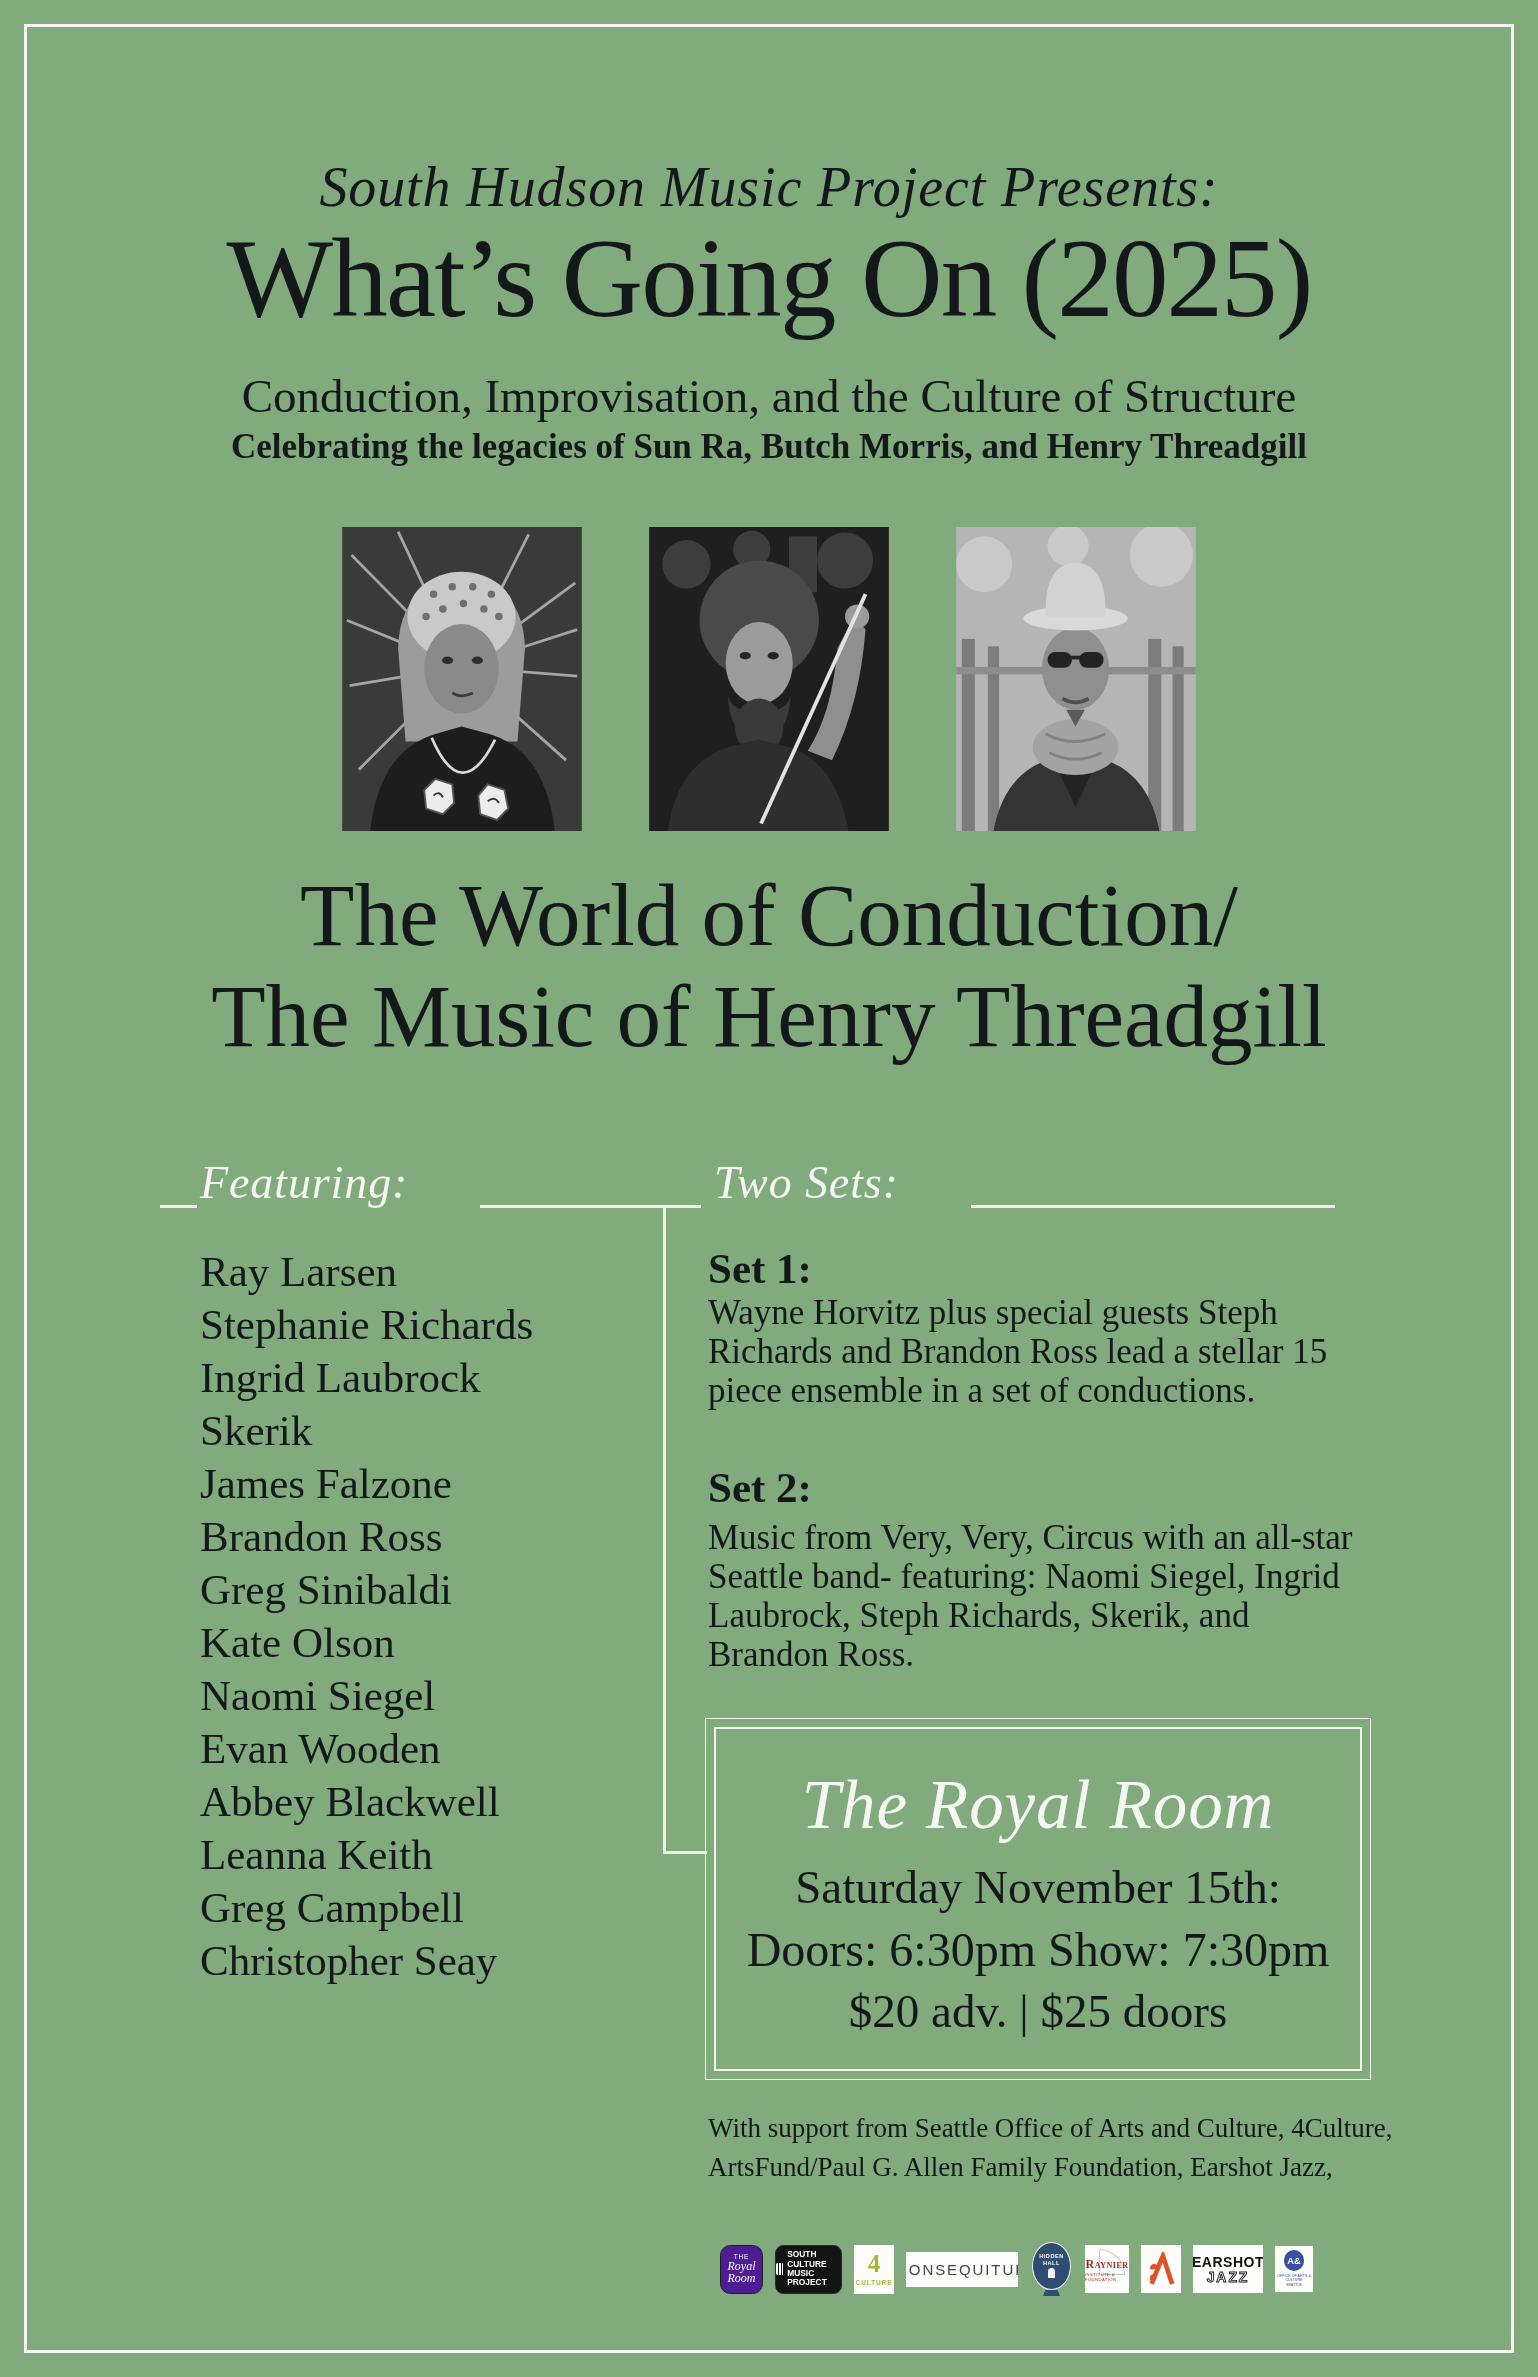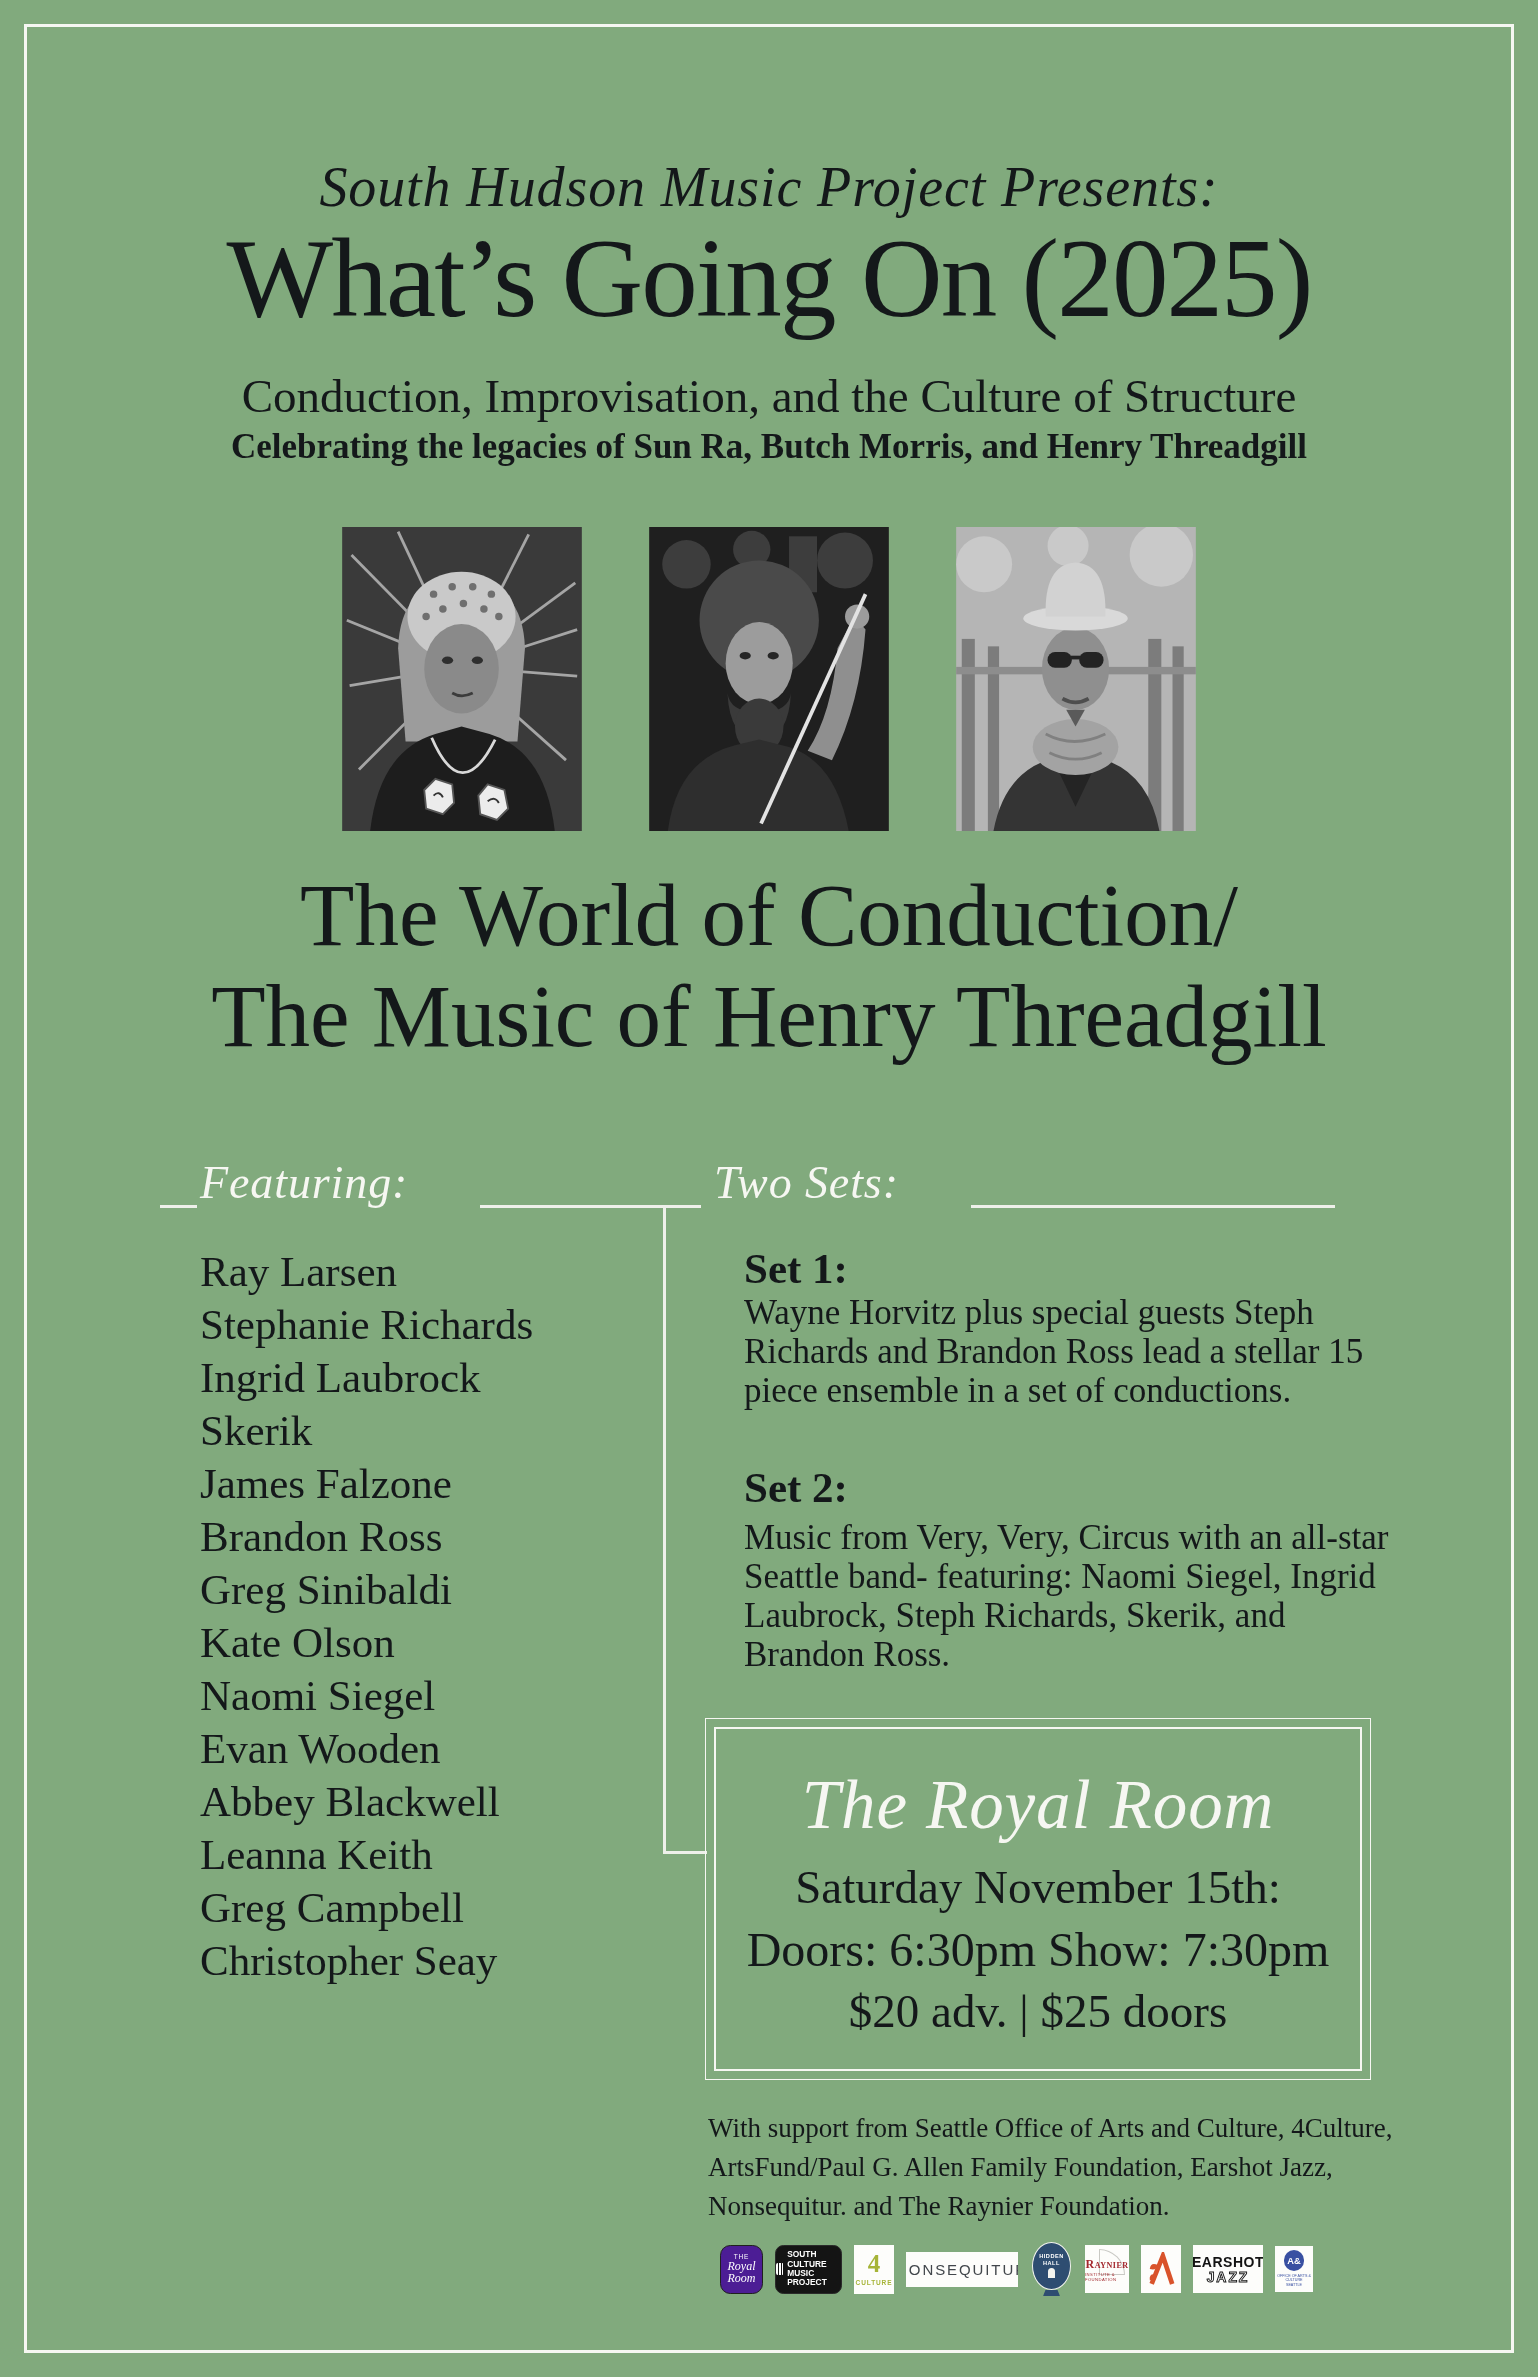--- a/index.html
+++ b/index.html
@@ -42,21 +42,21 @@
     font-style:italic;font-size:46px;color:#f6f7f2;letter-spacing:0.9px;
   }
   .featuring-heading{left:200px;}
   .twosets-heading{left:714px;}
 
   .names{
     position:absolute;left:200px;top:1245px;margin:0;padding:0;list-style:none;
     font-size:43px;line-height:53px;
   }
 
-  .sets-col{position:absolute;left:708px;top:1245px;width:662px;margin-left:36px;}
+  .sets-col{position:absolute;left:708px;top:1245px;width:662px;}
   .set-label{font-size:43px;font-weight:bold;line-height:48px;}
   .set-text{font-size:35px;line-height:39px;}
   .set2-label{margin-top:54px;}
   .set2-text{margin-top:5.6px;}
 
   .venue-box{
     position:absolute;left:705px;top:1718px;width:666px;height:362px;
     border:1.9px solid #f6f7f2;box-sizing:border-box;
   }
   .venue-inner{
@@ -275,21 +275,20 @@
     <div class="venue-name">The Royal Room</div>
     <div class="venue-date">Saturday November 15th:</div>
     <div class="venue-times">Doors: 6:30pm Show: 7:30pm</div>
     <div class="venue-price">$20 adv. | $25 doors</div>
   </div>
 </div>
 
 <div class="support">
   <div>With support from Seattle Office of Arts and Culture, 4Culture,</div>
   <div>ArtsFund/Paul G. Allen Family Foundation, Earshot Jazz,</div>
-  <div>Nonsequitur. and The Raynier Foundation.</div>
 </div>
 
 <div class="logos">
   <div class="logo lg-royal">
     <span class="rr-the">THE</span>
     <span class="rr-script">Royal</span>
     <span class="rr-script">Room</span>
   </div>
   <div class="logo lg-shmp">
     <span class="sh-piano"></span>

